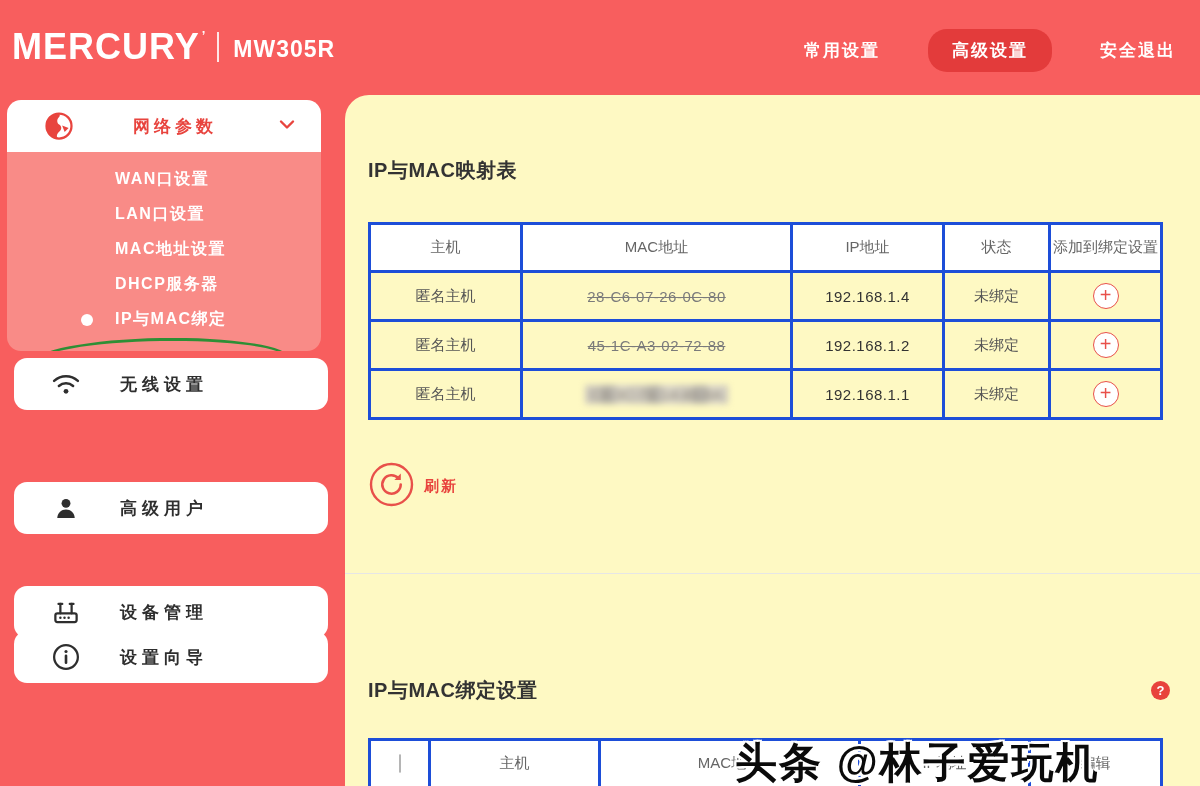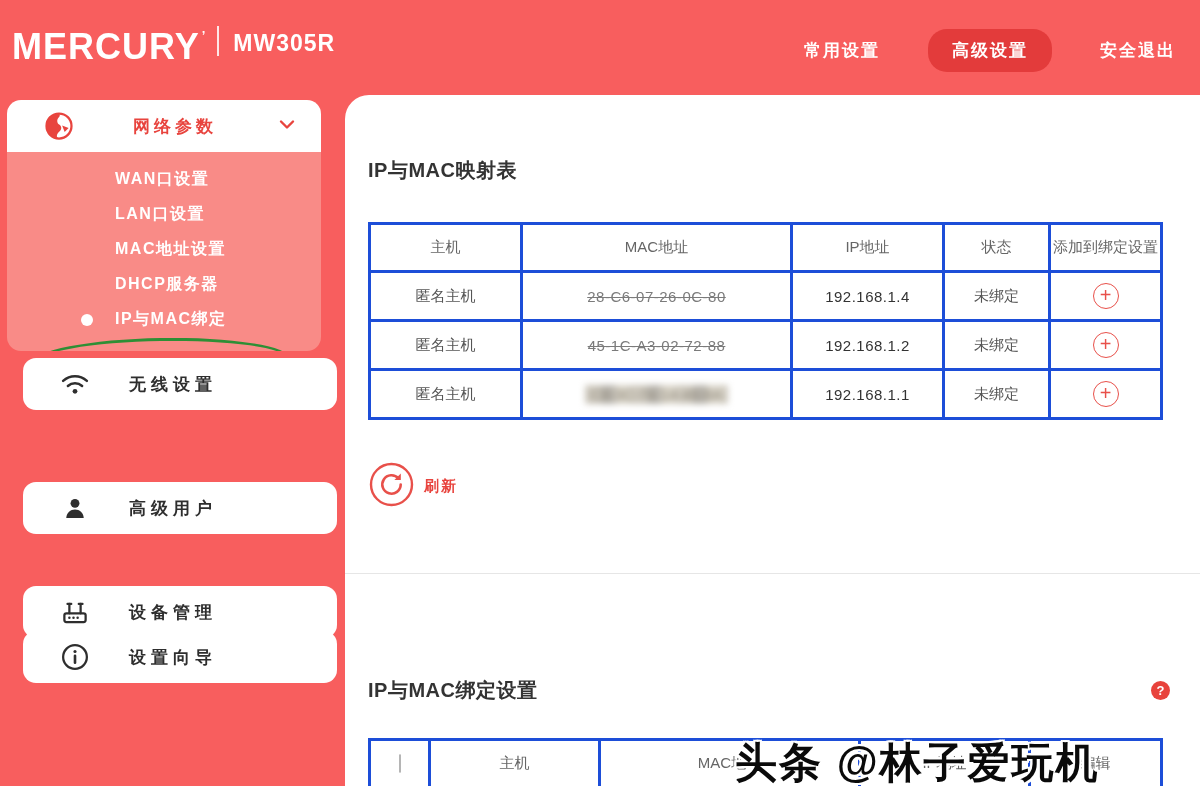--- a/index.html
+++ b/index.html
@@ -2,44 +2,44 @@
 <html><head>
 <meta charset="utf-8">
 <style>
   * { margin:0; padding:0; box-sizing:border-box; }
   html,body { width:1200px; height:786px; }
   body { font-family:"Liberation Sans","DejaVu Sans",sans-serif; background:#fff; }
   #app { position:relative; width:1200px; height:786px; background:#f85e5e; overflow:hidden; }
 
   
   .header { position:absolute; left:0; top:0; width:1200px; height:95px; }
-  .brand { position:absolute; left:12px; top:26px; display:flex; }
+  .brand { position:absolute; left:12px; top:26px; display:flex; align-items:center; }
   .brand-name { color:#fff; font-size:36px; font-weight:800; letter-spacing:1px; }
   .brand-mark { color:#fff; font-size:13px; font-weight:700; vertical-align:top; margin:2px 0 0 2px; align-self:flex-start; }
   .brand-sep { width:2px; height:30px; background:rgba(255,255,255,.85); margin:0 14px 0 12px; }
   .brand-model { color:#fff; font-size:23px; font-weight:700; letter-spacing:1px; padding-top:4px; }
   .topnav { position:absolute; right:20px; top:29px; display:flex; align-items:center; gap:44px; }
   .topnav-item { color:#fff; font-size:17px; font-weight:700; letter-spacing:2px; cursor:pointer; padding:8px 4px; background:transparent; border:none; }
   .topnav-item.pill { background:#e33b3b; border-radius:19px; padding:10px 24px; }
 
   
   .sidebar { position:absolute; left:0; top:95px; width:345px; height:691px;padding-left:6px; }
   .net-group { position:absolute; left:7px; top:5px; width:314px; border-radius:14px; overflow:hidden; }
   .net-head { height:52px; background:#fff; display:flex; align-items:center; padding:0 22px 0 36px; cursor:pointer; }
   .net-head-label { flex:1; text-align:center; color:#e8443e; font-size:17px; font-weight:700; letter-spacing:4px; }
   .net-body { background:#f98b87; padding:10px 0 14px 0; position:relative; }
   .subitem { position:relative; height:35px; display:flex; align-items:center; padding-left:108px; color:#fff; font-size:16px; font-weight:700; letter-spacing:1.5px; cursor:pointer; }
   .subitem .dot { position:absolute; left:74px; width:12px; height:12px; border-radius:50%; background:#fff; }
   .annotation-ellipse { position:absolute; left:25px; top:186px; width:258px; height:46px; border:3px solid #2e8f35; border-radius:50%; transform:rotate(-1deg); pointer-events:none; }
-  .menu-card { position:absolute; left:23px; width:314px; height:52px; background:#fff; border-radius:13px; display:flex; align-items:center; padding-left:36px; cursor:pointer;text-align:right; }
+  .menu-card { position:absolute; left:14px; width:314px; height:52px; background:#fff; border-radius:13px; display:flex; align-items:center; padding-left:36px; cursor:pointer;text-align:right; }
   .menu-icon { width:32px; height:32px; display:flex; align-items:center; justify-content:center; }
   .menu-label { margin-left:38px; color:#2e2e2e; font-size:17px; font-weight:700; letter-spacing:5px; }
 
   
-  .panel { position:absolute; left:345px; top:95px; width:855px; height:691px; background:#ffffff; border-top-left-radius:24px; }
+  .panel { position:absolute; left:345px; top:95px; width:855px; height:691px; background:#fef9c3; border-top-left-radius:24px; }
   .sec-title { position:absolute; left:23px; font-size:20px; font-weight:600; color:#333; letter-spacing:.5px; }
   .t-map { top:62px; }
   .t-bind { top:582px; }
 
   table { border-collapse:collapse; table-layout:fixed; }
   .dtable { position:absolute; left:23px; width:792px; }
   .dtable th, .dtable td { border:3px solid #1d4ed8; text-align:center; font-weight:400; }
   .dtable th { height:48px; color:#666; font-size:15px; background:#fff; }
   .dtable td { height:49px; color:#555; font-size:15px; }
   #table1 { top:127px; }

